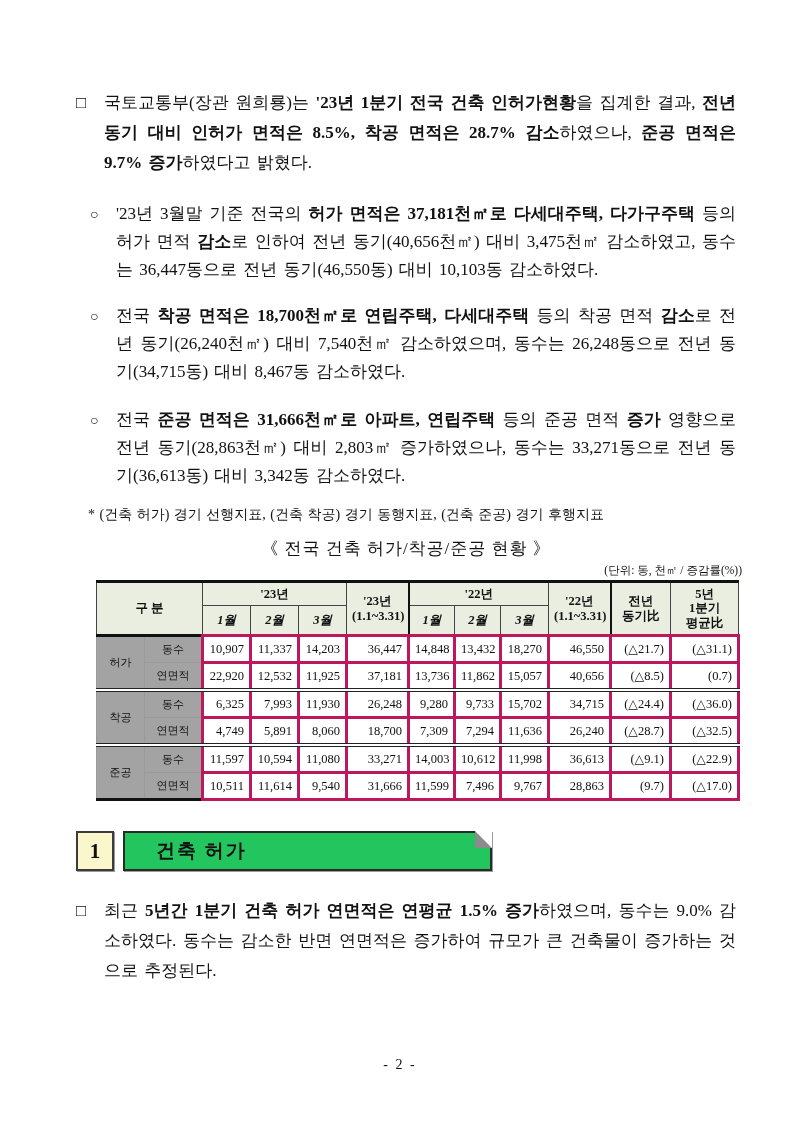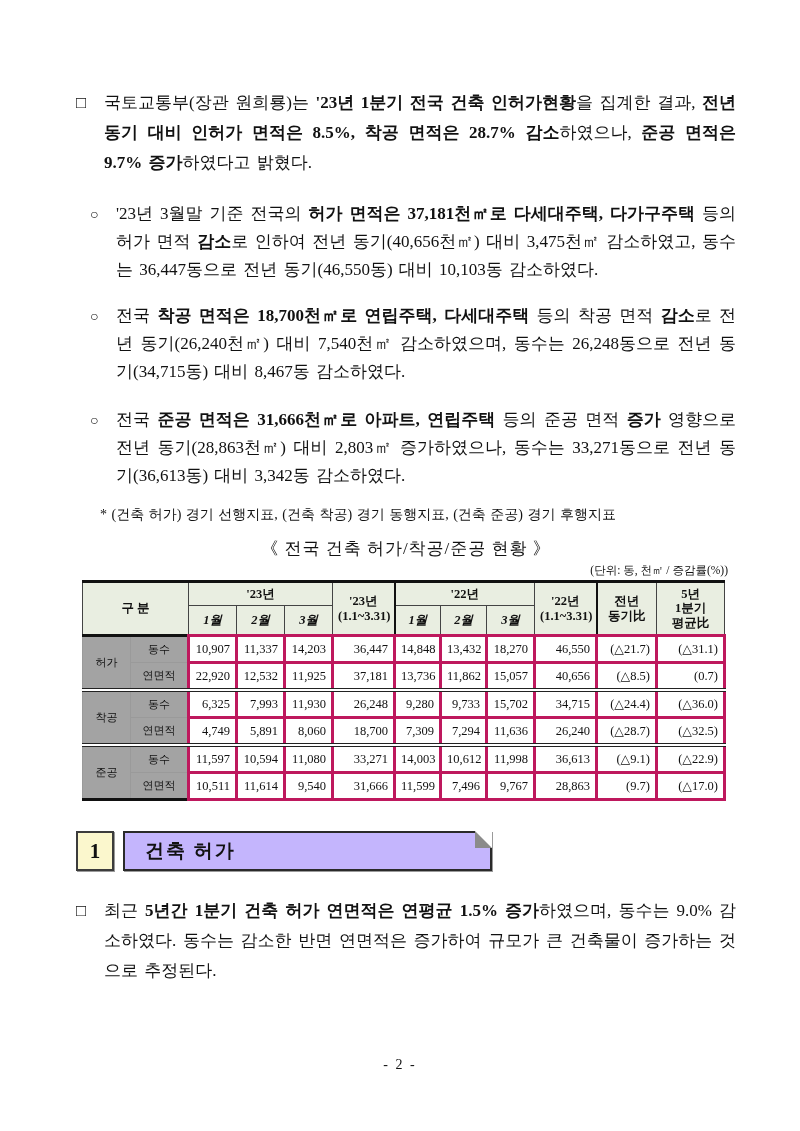--- a/index.html
+++ b/index.html
@@ -8,28 +8,28 @@
     padding:88px 64px 0 76px;background:#fff;position:relative;
     font-family:"Liberation Serif","DejaVu Serif",serif;color:#111;
   }
   
   .p{display:flex;font-size:17px;line-height:30px;}
   .p .mk{width:28px;flex:0 0 auto;}
   .p .tx{flex:1;text-align:justify;word-spacing:2px;}
   .sub{margin-left:14px;line-height:28px;}
   .sub .mk{width:26px;font-size:14px;padding-top:1px;}
   .b{font-weight:700;}
-  .note{font-size:14px;line-height:20px;margin-left:24px;color:#111;word-spacing:1px;}
+  .note{font-size:14px;line-height:20px;margin-left:12px;color:#111;word-spacing:1px;}
   .mt22{margin-top:22px}.mt18{margin-top:18px}.mt20{margin-top:20px}
   .mt15{margin-top:15px}.mt30{margin-top:30px}
   .mt25{margin-top:25px}
 
   
   .tbl-title{font-size:17px;font-weight:400;text-align:center;letter-spacing:1px;margin-top:12px;}
-  .tbl-wrap{width:648px;margin-left:6px;margin-top:2px;}
+  .tbl-wrap{width:648px;margin-left:20px;margin-top:2px;}
   .tbl-unit{font-size:11.5px;text-align:right;padding:1px 2px 2px 0;}
   table.stats{
     border-collapse:collapse;width:642px;table-layout:fixed;
     font-size:12.5px;
     border-left:1.5px solid #222;border-right:1.5px solid #222;
     border-top:3px solid #111;border-bottom:3px solid #111;
   }
   table.stats thead{border-bottom:3px solid #111;}
   table.stats th,table.stats td{padding:0 5px;overflow:hidden;}
   table.stats thead th{
@@ -47,22 +47,22 @@
   tbody.grp.first{border-top:3px solid #111;}
   .bR2{border-right:2.5px solid #111 !important;}
   
   .section{display:flex;align-items:stretch;width:416px;margin-left:0;height:40px;}
   .sec-num{
     width:38px;box-sizing:border-box;background:#fbf7cd;border:2px solid #3c3c3c;
     display:flex;align-items:center;justify-content:center;
     font-size:21px;font-weight:700;box-shadow:1px 1px 0 #9a9a9a;
   }
   .sec-box{
-    flex:1;box-sizing:border-box;margin-left:9px;background:#c4b5fd;border:2px solid #2a2a2a;
-    display:flex;align-items:center;padding-left:20px;
+    flex:1;box-sizing:border-box;margin-left:9px;background:#22c55e;border:2px solid #2a2a2a;
+    display:flex;align-items:center;padding-left:31px;
     font-size:19px;font-weight:700;letter-spacing:2px;position:relative;
     box-shadow:1px 1px 0 #9a9a9a;
   }
   .sec-box .fold{
     position:absolute;top:-2px;right:-2px;width:0;height:0;
     border-style:solid;border-width:0 17px 17px 0;
     border-color:#8b8b8b #ffffff;
   }
   .pageno{position:absolute;left:0;width:800px;top:1057px;text-align:center;font-size:14px;letter-spacing:2px;}
 </style>

